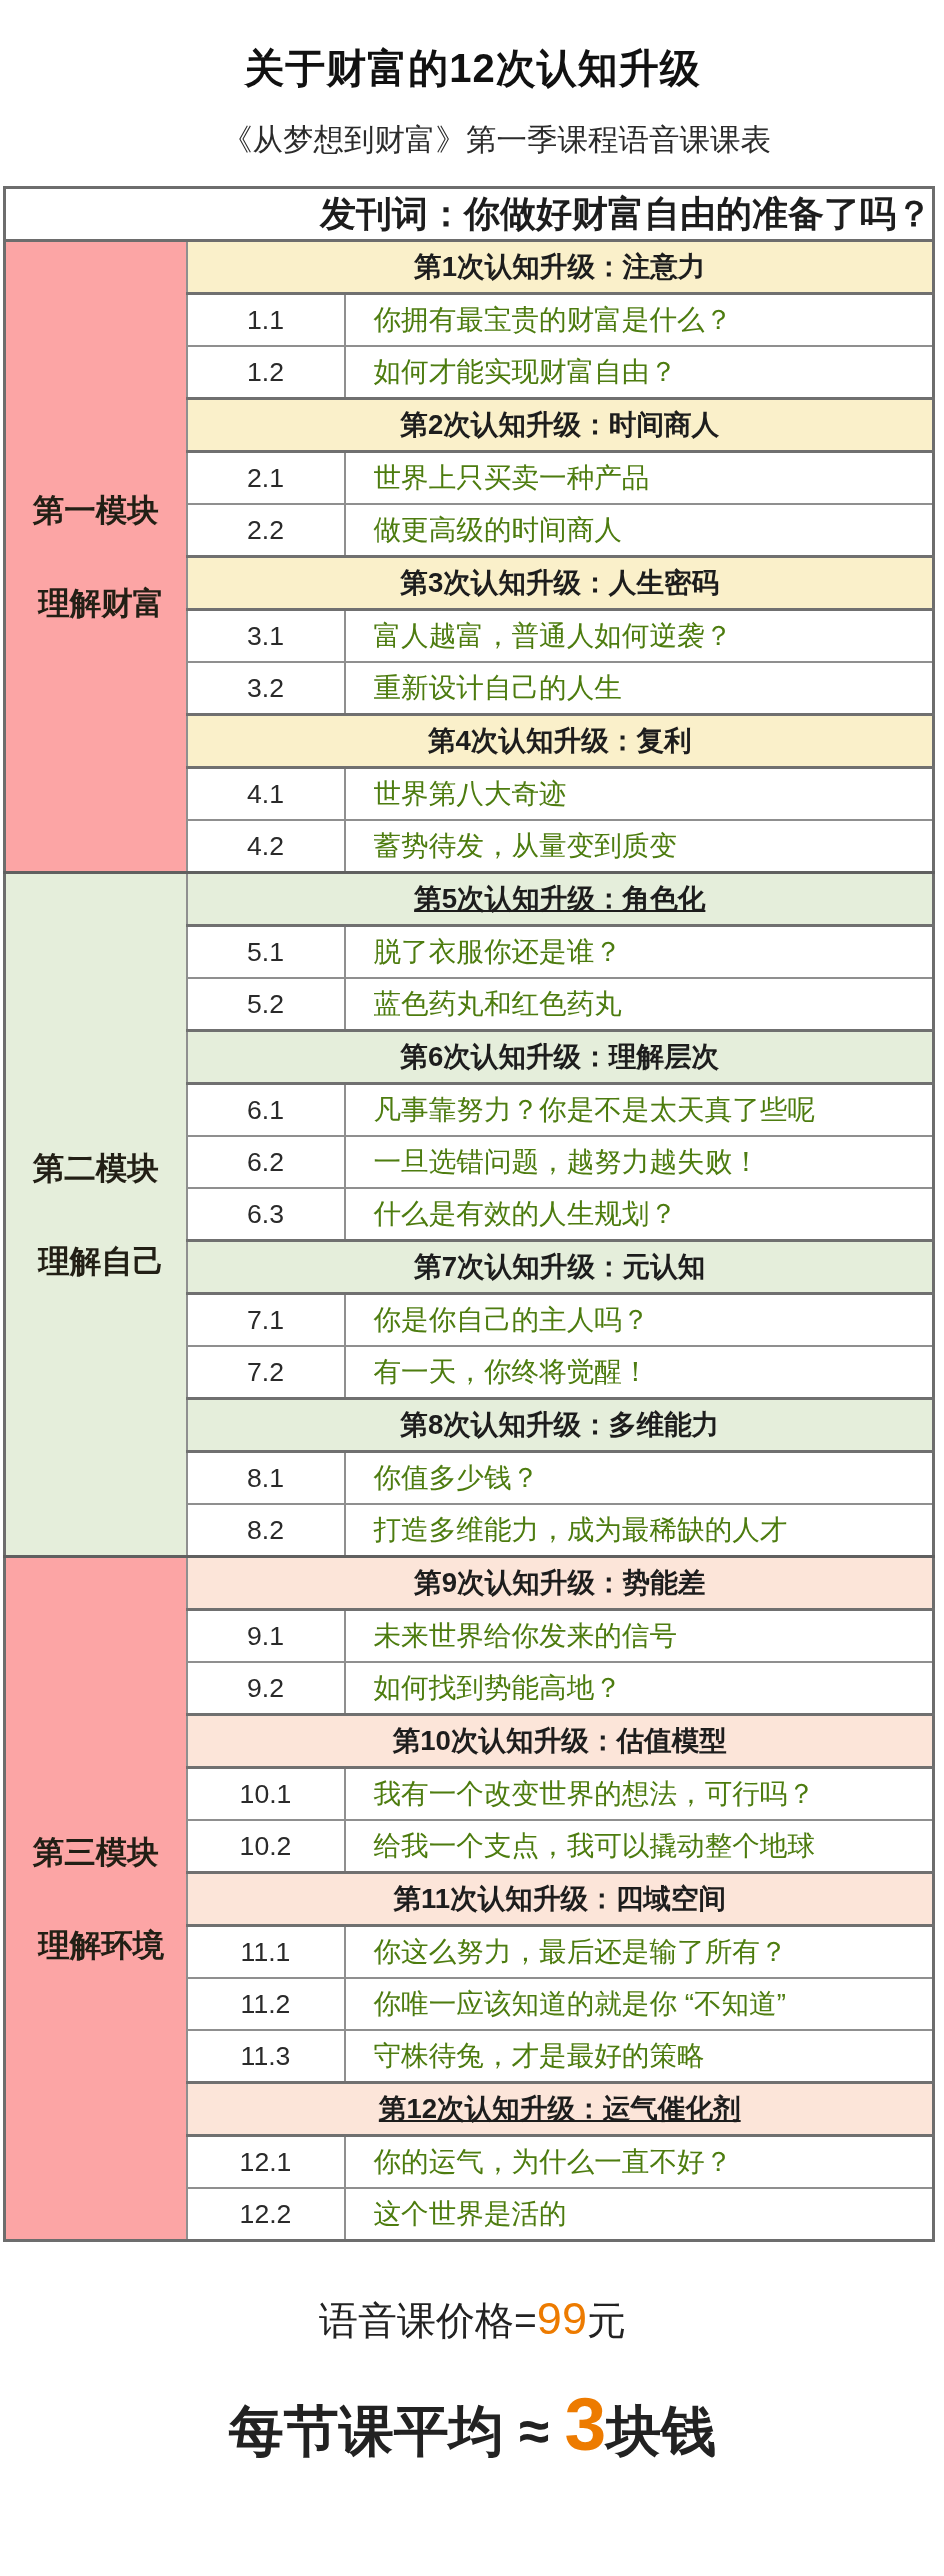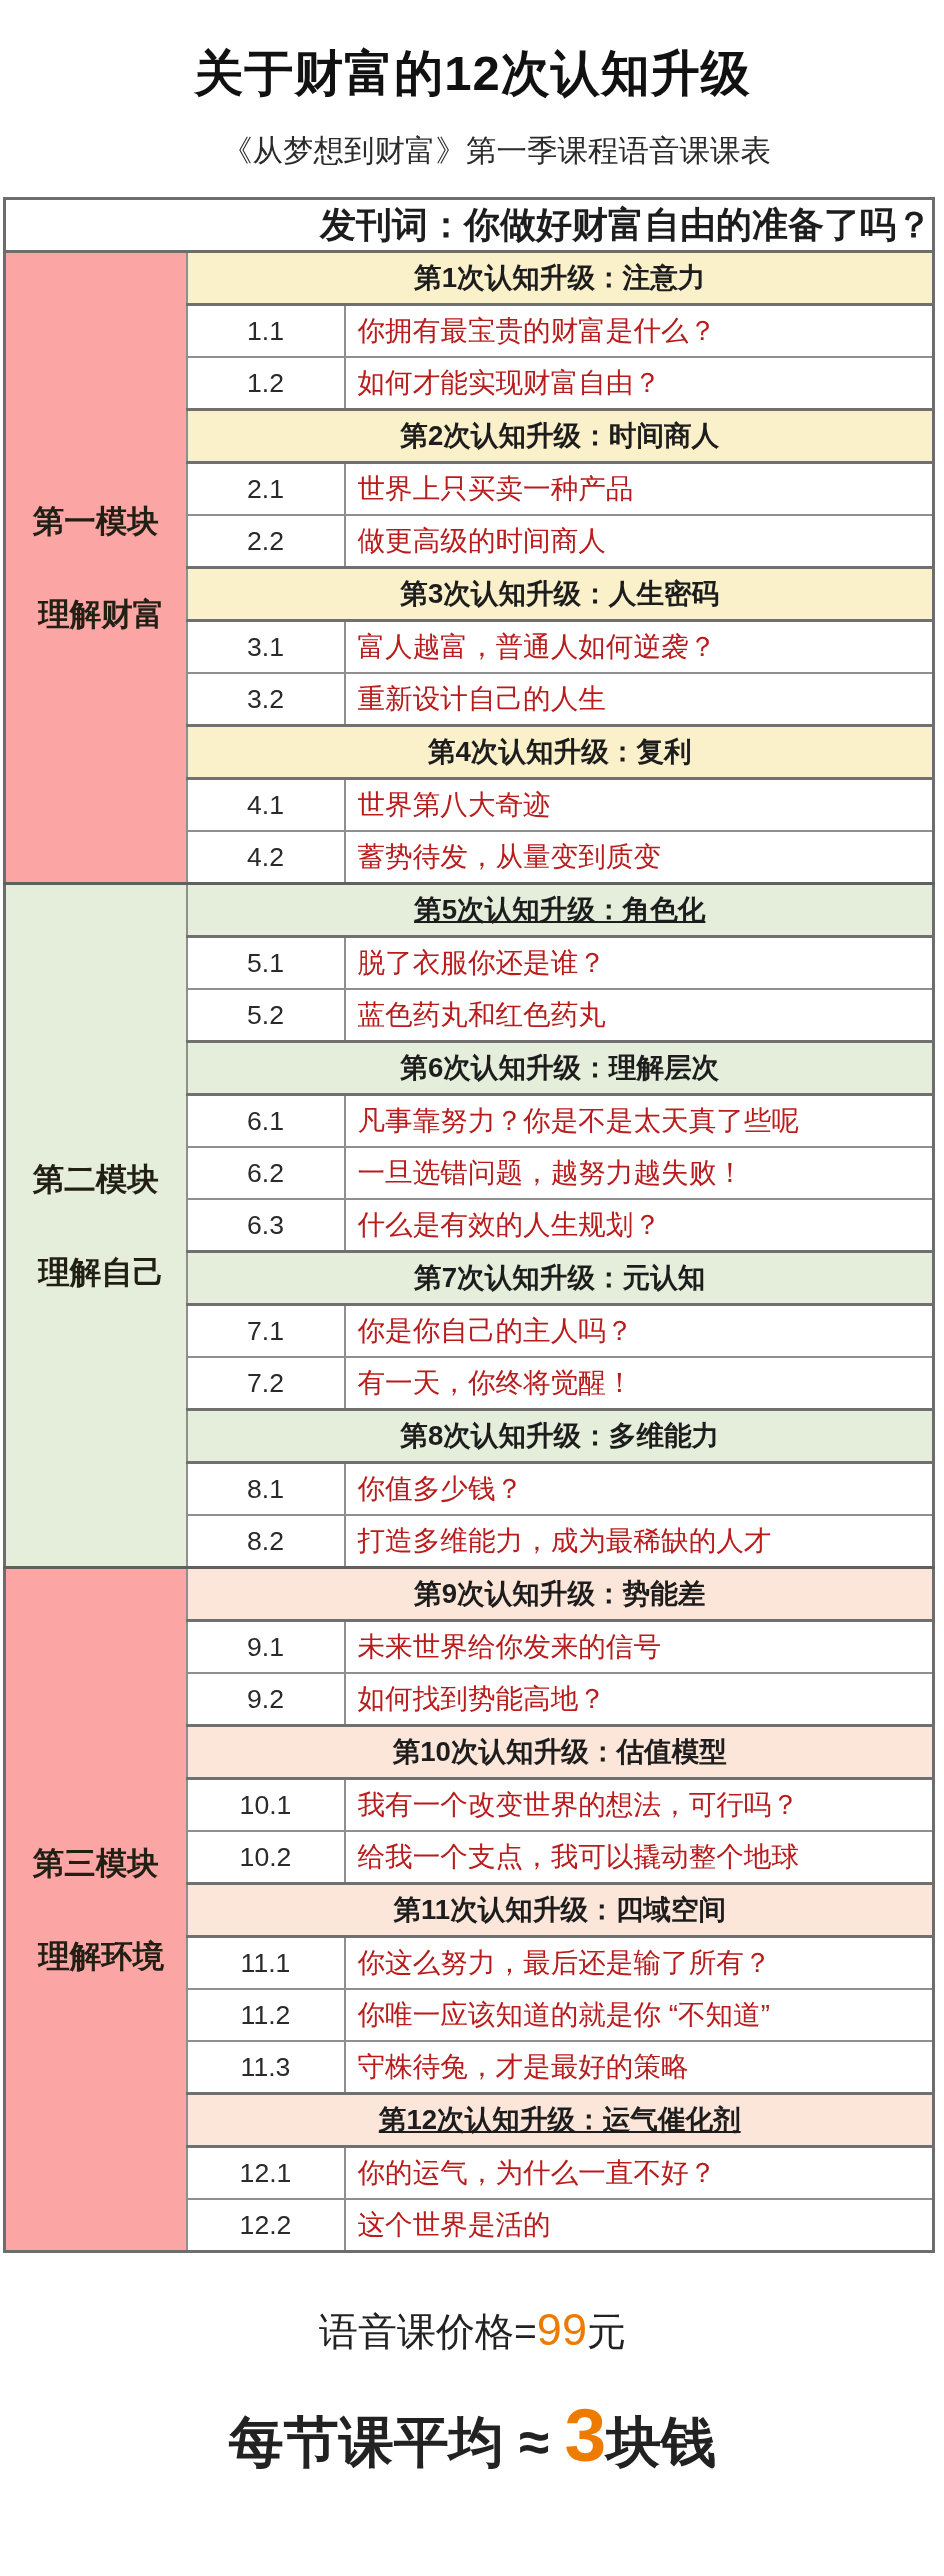--- a/index.html
+++ b/index.html
@@ -11,21 +11,21 @@
   }
   body {
     width: 945px;
     height: 2576px;
     overflow: hidden;
     position: relative;
   }
   .page-title {
     margin: 41px 0 0 0;
     text-align: center;
-    font-size: 49px;
+    font-size: 40px;
     font-weight: 700;
     letter-spacing: 1px;
     color: #111;
   }
   .page-subtitle {
     margin-top: 23.6px;
     text-align: center;
     font-size: 30.5px;
     font-weight: 400;
     color: #2b2b2b;
@@ -71,23 +71,23 @@
   tr.module-start td { border-top: 3.9px solid #606060; }
   td.num-cell {
     text-align: center;
     background: #ffffff;
     font-size: 26.6px;
     color: #2a2a2a;
   }
   td.text-cell {
     background: #ffffff;
     text-align: left;
-    padding-left: 12px;
+    padding-left: 28px;
     font-size: 27.6px;
-    color: #b91c1c;
+    color: #4d7c0f;
   }
   .footer-price {
     margin-top: 51px;
     text-align: center;
     font-size: 39px;
     font-weight: 400;
     color: #222;
   }
   .footer-price .accent {
     font-size: 45px;

